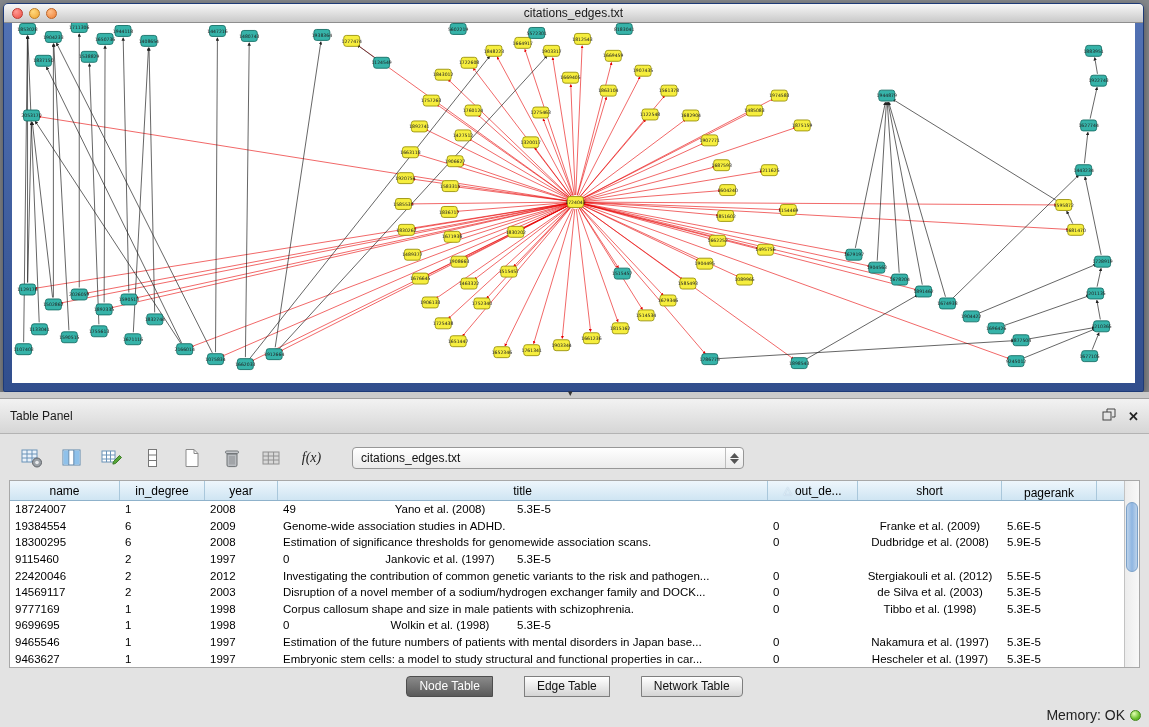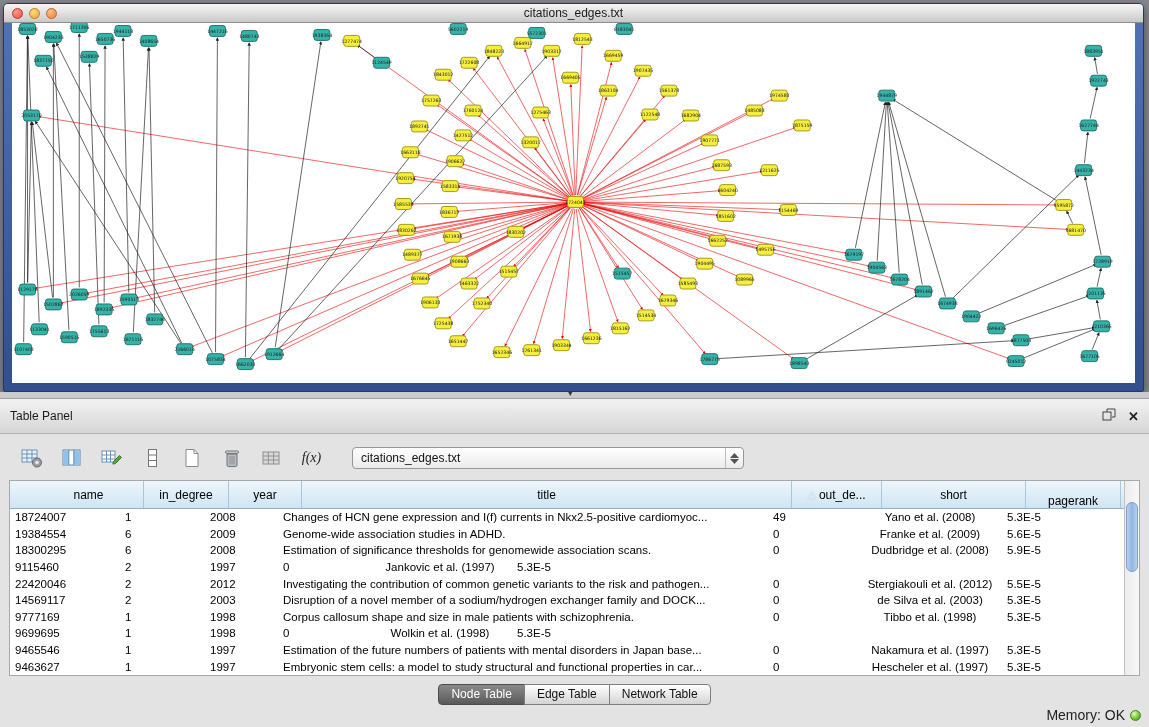--- a/index.html
+++ b/index.html
@@ -62,35 +62,35 @@
   .combo {
     width:392px; height:22px; border:1px solid #979797; border-radius:4px;
     background:linear-gradient(#ffffff,#ebebeb); display:flex; align-items:center;
     font-size:12px; margin-left:14px; box-shadow:inset 0 1px 0 rgba(255,255,255,.9);
   }
   .combo-text { flex:1; padding-left:8px; color:#111; }
   .combo-stepper { width:18px; align-self:stretch; border-left:1px solid #bdbdbd;
     display:flex; flex-direction:column; align-items:center; justify-content:center; gap:1px; }
 
   .table-wrap { margin:0 9px; background:#fff; border:1px solid #a8a8a8; position:relative; }
-  .thead { display:flex; height:28px; background:linear-gradient(#eef6fc,#cfe5f3); border-bottom:1px solid #8fb2cb; padding-right:15px;padding-left:24px; }
+  .thead { display:flex; height:20px; background:linear-gradient(#eef6fc,#cfe5f3); border-bottom:1px solid #8fb2cb; padding-right:15px; }
   .th { border-right:1px solid #a9c7db; display:flex; align-items:center; justify-content:center;
         font-size:12px; color:#000; overflow:hidden; white-space:nowrap; gap:3px; }
   .sort-tri { color:#eef6fd; text-shadow:0 0 1px #7fa5c2; font-size:11px; }
   .tbody { height:166px; overflow:hidden; background:#fff; }
   .trow { display:flex; height:16.6px; align-items:center; background:#fff; }
   .tcell { padding:0 5px; font-size:11.5px; color:#000; white-space:nowrap; overflow:hidden; }
   .c0 { width:110px; } .c1 { width:85px; } .c2 { width:73px; } .c3 { width:490px; }
   .c4 { width:90px; }  .c5 { width:144px; text-align:center; justify-content:center; } .c6 { width:95px;align-items:flex-end; }
   .vscroll { position:absolute; right:0; top:0; bottom:0; width:15px;
     background:linear-gradient(to right,#ececec,#f8f8f8); border-left:1px solid #c2c2c2; }
   .vthumb { position:absolute; left:1px; right:1px; top:21px; height:70px; border-radius:7px;
     background:linear-gradient(to right,#bcd2ea,#8fb6e2,#bcd2ea); border:1px solid #7aa0c8; }
 
-  .tabs-row { display:flex; justify-content:center; margin-top:8px; }
+  .tabs-row { display:flex; justify-content:center; margin-top:8px;gap:32px; }
   .tab-btn { font-family:"Liberation Sans", sans-serif; font-size:12px; padding:2px 12px 3px;
     border:1px solid #7e7e7e; background:linear-gradient(#ffffff,#d4d4d4); color:#111; margin-left:-1px; }
   .tab-btn.first { border-radius:4px 0 0 4px; margin-left:0; }
   .tab-btn.last  { border-radius:0 4px 4px 0; }
   .tab-btn.active { background:linear-gradient(#8a8a8a,#5a5a5a); color:#fff; border-color:#4d4d4d; }
 
   .status-bar { position:absolute; right:8px; bottom:4px; display:flex; align-items:center; gap:5px;
     font-size:14px; color:#222; }
   .mem-dot { width:11px; height:11px; border-radius:50%;
     background:radial-gradient(circle at 35% 30%, #e4ffb2, #6cc02e 60%, #4e9a1d); border:1px solid #44881a; }
@@ -811,21 +811,20 @@
         </div>
         <div class="th c6">
           <span>pagerank</span>
         </div>
       </div>
     <div class="tbody">
         <div class="trow">
           <div class="tcell c0">18724007</div>
           <div class="tcell c1">1</div>
           <div class="tcell c2">2008</div>
-          <div class="tcell c3">Changes of HCN gene expression and I(f) currents in Nkx2.5-positive cardiomyoc...</div>
           <div class="tcell c4">49</div>
           <div class="tcell c5">Yano et al. (2008)</div>
           <div class="tcell c6">5.3E-5</div>
         </div>
         <div class="trow">
           <div class="tcell c0">19384554</div>
           <div class="tcell c1">6</div>
           <div class="tcell c2">2009</div>
           <div class="tcell c3">Genome-wide association studies in ADHD.</div>
           <div class="tcell c4">0</div>

